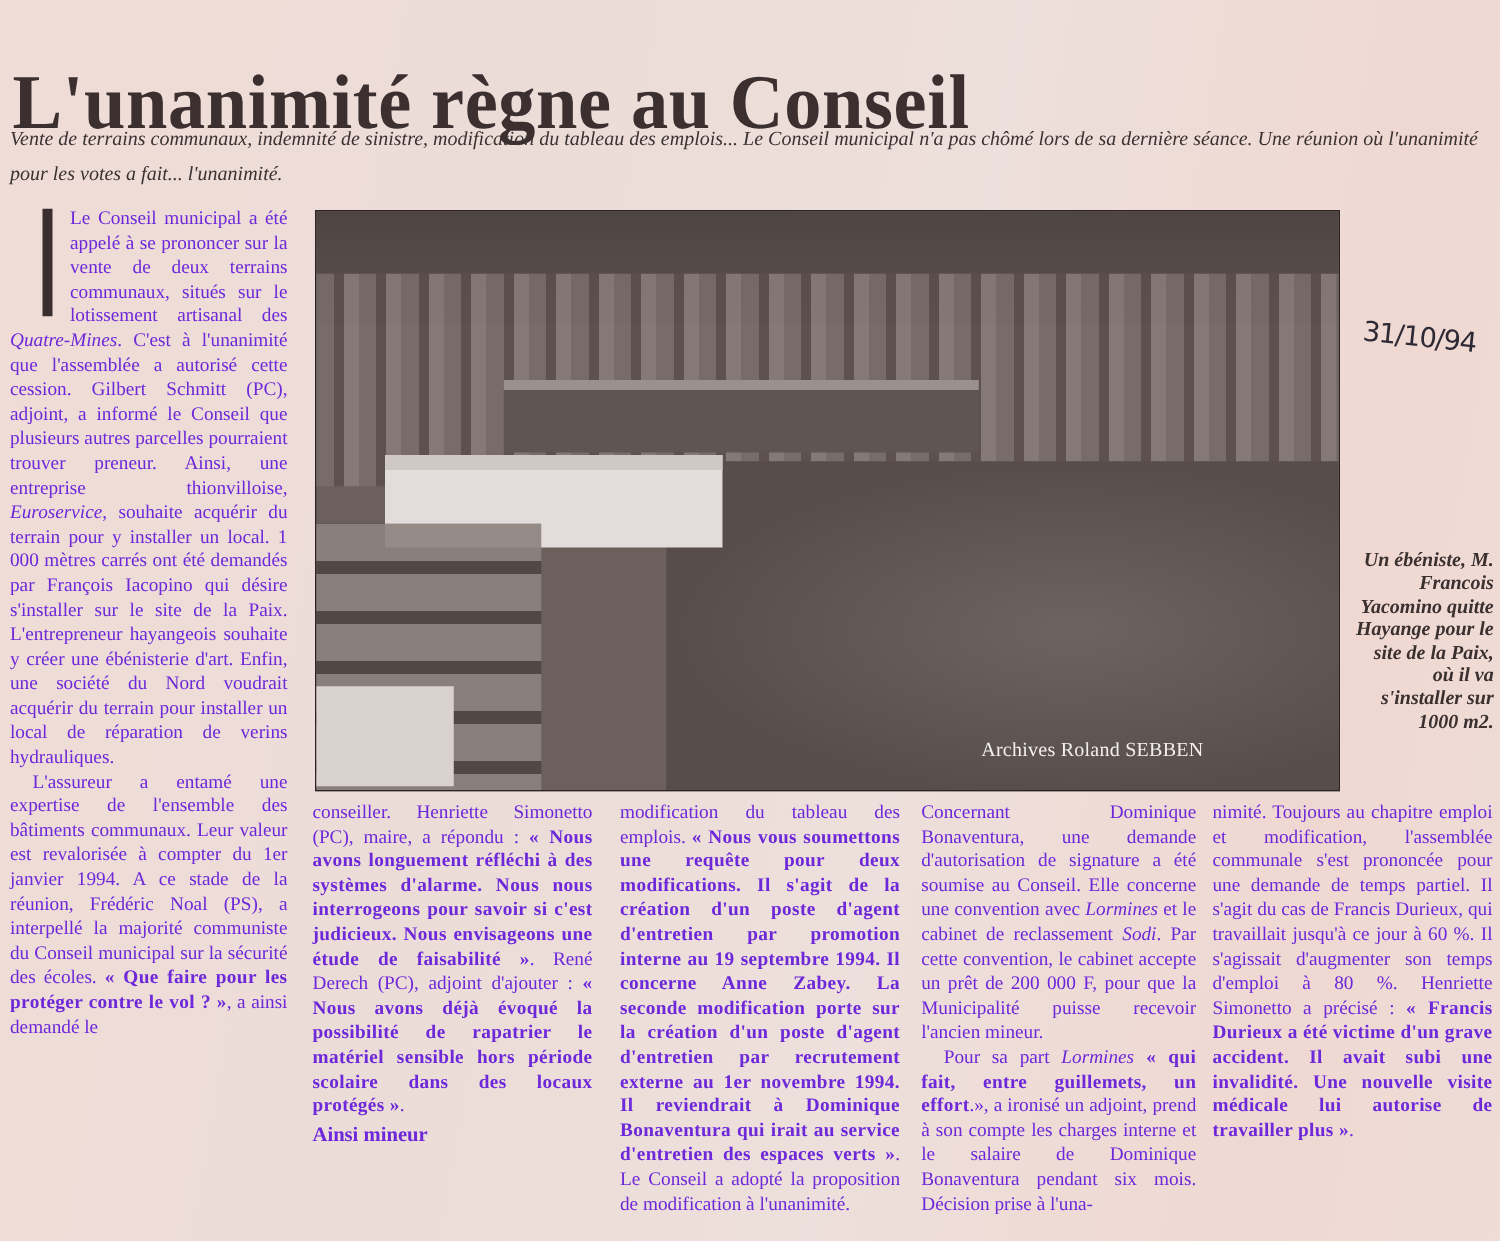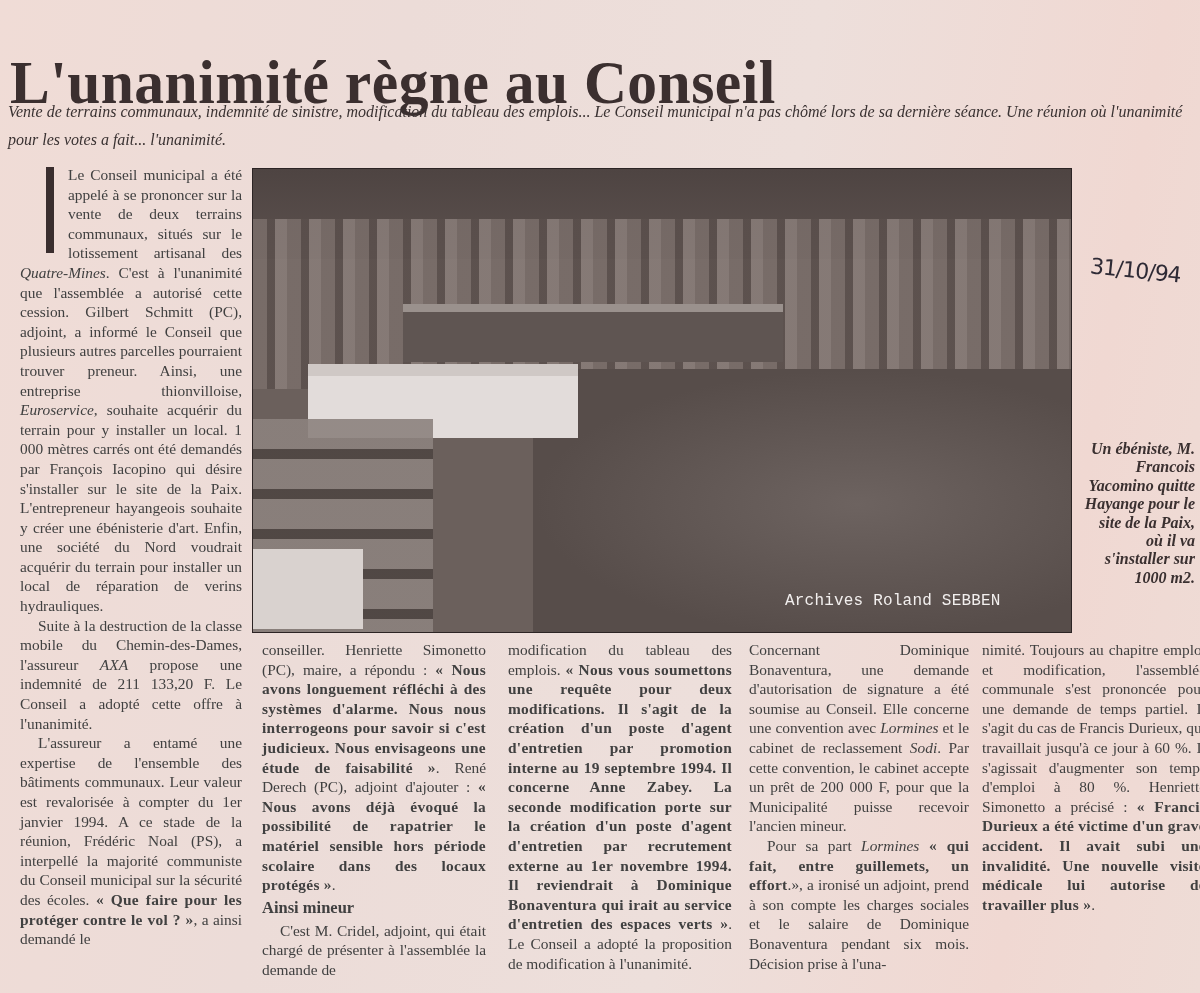--- a/index.html
+++ b/index.html
@@ -15,21 +15,21 @@
     font-size:62px; line-height:76px; letter-spacing:0.5px;
     color:#3b2f2f; transform:scaleX(0.96); transform-origin:left top;
   }
   .deck {
     position:absolute; left:8px; top:98px; width:1180px;
     font-family:"Liberation Serif", serif; font-style:italic;
     font-size:16px; line-height:28px; color:#3a3232;
   }
   .col {
     position:absolute; font-size:15.4px; line-height:19.6px;
-    text-align:justify; color:#404040; hyphens:manual;margin-left:12px;
+    text-align:justify; color:#6d28d9; hyphens:manual;
   }
   .col p { margin:0; text-indent:18px; }
   .col p.noindent { text-indent:0; }
   .col b { font-weight:bold; letter-spacing:0.3px; }
   .col i { font-style:italic; }
   .col1 { left:8px; top:165px; width:222px; }
   .col2 { left:250px; top:640px; width:224px; }
   .col3 { left:496px; top:640px; width:224px; }
   .col4 { left:737px; top:640px; width:220px; }
   .col5 { left:970px; top:640px; width:224px; }
@@ -56,21 +56,21 @@
   .photo .hangar { position:absolute; left:150px; top:135px; width:380px; height:50px;
     background:#5f5552; border-top:8px solid #9a918d; }
   .photo .whitebldg { position:absolute; left:55px; top:195px; width:270px; height:62px;
     background:#e2dcda; border-top:12px solid #cfc8c5; }
   .photo .field { position:absolute; left:280px; top:200px; width:540px; height:270px;
     background: radial-gradient(ellipse at 60% 50%, #6d6360 0%, #574d4a 70%); }
   .photo .houses { position:absolute; left:0; top:250px; width:180px; height:220px;
     background: repeating-linear-gradient(180deg,#8c827e 0 30px,#4e4542 30px 40px); opacity:0.9; }
   .photo .housewhite { position:absolute; left:0; top:380px; width:110px; height:80px; background:#d9d2cf; }
   .photo .credit {
-    position:absolute; left:532px; top:423px; font-family:Liberation Mono, monospace;
+    position:absolute; left:532px; top:423px; font-family:Liberation Serif, serif;
     font-size:16px; color:#f2efee; letter-spacing:0.2px;
   }
   .caption {
     position:absolute; left:1080px; top:440px; width:115px;
     font-family:"Liberation Serif", serif; font-style:italic; font-weight:bold;
     font-size:16px; line-height:18.4px; text-align:right; color:#3a3030;
   }
   .handdate {
     position:absolute; left:1090px; top:258px; font-family:"DejaVu Sans", sans-serif;
     font-size:22px; color:#2e2a35; transform:rotate(6deg); letter-spacing:-1px;
@@ -81,47 +81,45 @@
 
 <h1 class="headline">L'unanimité règne au Conseil</h1>
 
 <div class="deck">Vente de terrains communaux, indemnité de sinistre, modification du tableau des emplois...  Le Conseil municipal n'a pas chômé lors de sa dernière séance. Une réunion où l'unanimité pour les votes a fait... l'unanimité.</div>
 
 <div class="handdate">31/10/94</div>
 
 <div class="col col1">
   <span class="dropbar"></span>
   <p class="noindent"><span>Le Conseil municipal a été appelé à se prononcer sur la vente de deux terrains communaux, situés sur le lotissement artisanal des </span><i>Quatre-Mines</i><span>. C'est à l'unanimité que l'assemblée a autorisé cette cession. Gilbert Schmitt (PC), adjoint, a informé le Conseil que plusieurs autres parcelles pourraient trouver preneur. Ainsi, une entreprise thionvilloise, </span><i>Euroservice</i><span>, souhaite acquérir du terrain pour y installer un local. 1 000 mètres carrés ont été demandés par François Iacopino qui désire s'installer sur le site de la Paix. L'entrepreneur hayangeois souhaite y créer une ébénisterie d'art. Enfin, une société du Nord voudrait acquérir du terrain pour installer un local de réparation de verins hydrauliques.</span></p>
-  <p><span>Suite à la destruction de la classe mobile du Chemin-des-Dames, l'assureur </span><i>AXA</i><span> propose une indemnité de 211 133,20 F. Le Conseil a adopté cette offre à l'unanimité.</span></p>
   <p><span>L'assureur a entamé une expertise de l'ensemble des bâtiments communaux. Leur valeur est revalorisée à compter du 1er janvier 1994. A ce stade de la réunion, Frédéric Noal (PS), a interpellé la majorité communiste du Conseil municipal sur la sécurité des écoles. </span><b>« Que faire pour les protéger contre le vol ? »</b><span>, a ainsi demandé le</span></p>
 </div>
 
 <div class="photo">
   <div class="hill"></div>
   <div class="town"></div>
   <div class="hangar"></div>
   <div class="field"></div>
   <div class="whitebldg"></div>
   <div class="houses"></div>
   <div class="housewhite"></div>
   <div class="credit">Archives Roland SEBBEN</div>
 </div>
 
 <div class="caption">Un ébéniste, M. Francois Yacomino quitte Hayange pour le site de la Paix, où il va s'installer sur 1000 m2.</div>
 
 <div class="col col2">
   <p class="noindent"><span>conseiller. Henriette Simonetto (PC), maire, a répondu : </span><b>« Nous avons longuement réfléchi à des systèmes d'alarme. Nous nous interrogeons pour savoir si c'est judicieux. Nous envisageons une étude de faisabilité »</b><span>. René Derech (PC), adjoint d'ajouter : </span><b>« Nous avons déjà évoqué la possibilité de rapatrier le matériel sensible hors période scolaire dans des locaux protégés »</b><span>.</span></p>
   <p class="subhead">Ainsi mineur</p>
-  <p>C'est M. Cridel, adjoint, qui était chargé de présenter à l'assemblée la demande de</p>
 </div>
 
 <div class="col col3">
   <p class="noindent"><span>modification du tableau des emplois. </span><b>« Nous vous soumettons une requête pour deux modifications. Il s'agit de la création d'un poste d'agent d'entretien par promotion interne au 19 septembre 1994. Il concerne Anne Zabey. La seconde modification porte sur la création d'un poste d'agent d'entretien par recrutement externe au 1er novembre 1994. Il reviendrait à Dominique Bonaventura qui irait au service d'entretien des espaces verts »</b><span>. Le Conseil a adopté la proposition de modification à l'unanimité.</span></p>
 </div>
 
 <div class="col col4">
   <p class="noindent"><span>Concernant Dominique Bonaventura, une demande d'autorisation de signature a été soumise au Conseil. Elle concerne une convention avec </span><i>Lormines</i><span> et le cabinet de reclassement </span><i>Sodi</i><span>. Par cette convention, le cabinet accepte un prêt de 200 000 F, pour que la Municipalité puisse recevoir l'ancien mineur.</span></p>
-  <p><span>Pour sa part </span><i>Lormines</i><b> « qui fait, entre guillemets, un effort</b><span>.», a ironisé un adjoint, prend à son compte les charges sociales et le salaire de Dominique Bonaventura pendant six mois. Décision prise à l'una-</span></p>
+  <p><span>Pour sa part </span><i>Lormines</i><b> « qui fait, entre guillemets, un effort</b><span>.», a ironisé un adjoint, prend à son compte les charges interne et le salaire de Dominique Bonaventura pendant six mois. Décision prise à l'una-</span></p>
 </div>
 
 <div class="col col5">
   <p class="noindent"><span>nimité. Toujours au chapitre emploi et modification, l'assemblée communale s'est prononcée pour une demande de temps partiel. Il s'agit du cas de Francis Durieux, qui travaillait jusqu'à ce jour à 60 %. Il s'agissait d'augmenter son temps d'emploi à 80 %. Henriette Simonetto a précisé : </span><b>« Francis Durieux a été victime d'un grave accident. Il avait subi une invalidité. Une nouvelle visite médicale lui autorise de travailler plus »</b><span>.</span></p>
 </div>
 
 </body></html>

